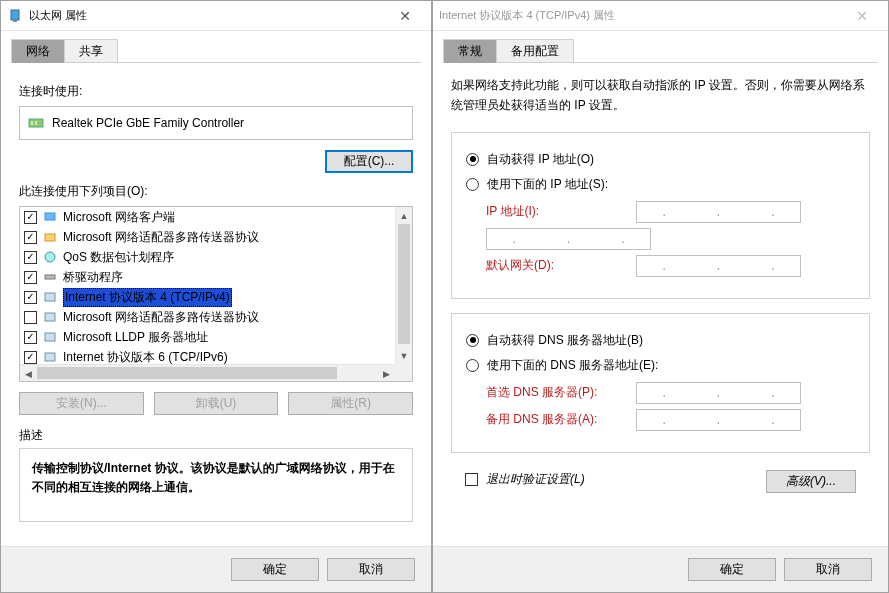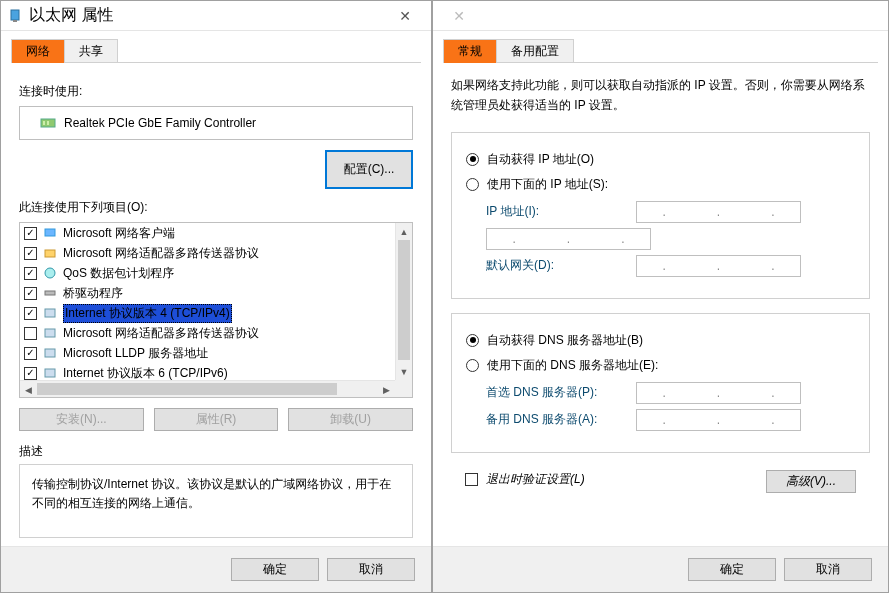--- a/index.html
+++ b/index.html
@@ -3,64 +3,64 @@
 <meta charset="utf-8">
 <style>
 * { box-sizing: border-box; font-family: "Microsoft YaHei", "Segoe UI", sans-serif; font-size: 12px; }
 body { margin: 0; padding: 0; background: #fff; width: 889px; height: 593px; position: relative; }
 .dialog { position: absolute; background: #fff; border: 1px solid #a0a0a0; }
 .dlg-left { left: 0; top: 0; width: 432px; height: 593px; }
 .dlg-right { left: 432px; top: 0; width: 457px; height: 593px; }
 .titlebar { height: 30px; display: flex; align-items: center; padding: 0 6px; background: #fff; border-bottom: 1px solid #e5e5e5; }
 .titlebar.inactive { color: #999; }
 .titlebar .tb-icon { width: 16px; height: 16px; margin-right: 6px; display: inline-flex; align-items: center; justify-content: center; }
-.titlebar .title { flex: 1; font-size: 16px; }
+.titlebar .title { flex: 1; font-size: 11px; }
 .titlebar .close { width: 40px; height: 28px; display: flex; align-items: center; justify-content: center; cursor: default; color: #555; font-size: 14px; }
 .titlebar.inactive .close { color: #bbb; }
 .tabs { display: flex; height: 24px; margin: 8px 10px 0 10px; position: relative; }
-.tab { border: 1px solid #d0d0d0; border-bottom: none; padding: 3px 14px 0 14px; background: #f97316; margin-right: -1px; position: relative; z-index: 2; }
+.tab { border: 1px solid #d0d0d0; border-bottom: none; padding: 3px 14px 0 14px; background: #a3a3a3; margin-right: -1px; position: relative; z-index: 2; }
 .tab.inactive { background: #f0f0f0; z-index: 0; border-bottom: 1px solid #d0d0d0; }
 .tab-underline { position: absolute; left: 0; right: 0; bottom: 0; height: 1px; background: #d0d0d0; z-index: 1; }
 .body { padding: 12px 18px; }
 .label { margin: 4px 0 6px 0; }
-.adapter-box { border: 1px solid #bfbfbf; height: 34px; display: flex; align-items: center; padding: 0 20px; gap: 8px; }
+.adapter-box { border: 1px solid #bfbfbf; height: 34px; display: flex; align-items: center; padding: 0 8px; gap: 8px; }
 .adapter-box .ic { width: 16px; height: 16px; display: inline-flex; align-items: center; justify-content: center; }
 .btn { border: 1px solid #adadad; background: #e1e1e1; height: 23px; min-width: 88px; padding: 0 12px; display: inline-flex; align-items: center; justify-content: center; cursor: default; }
-.btn.focus { border: 2px solid #0078d7; padding: 0 11px; height: 39px; }
+.btn.focus { border: 2px solid #0078d7; padding: 0 11px; height: 23px; }
 .btn.disabled { color: #a0a0a0; }
 .row-right { display: flex; justify-content: flex-end; margin: 10px 0; }
 .list-box { border: 1px solid #bfbfbf; height: 176px; position: relative; overflow: hidden; }
 .list-inner { position: absolute; left: 0; top: 0; right: 17px; bottom: 17px; overflow: hidden; }
 .list-item { display: flex; align-items: center; height: 20px; padding: 0 4px; gap: 5px; }
 .list-item.selected { background: #fff; }
 .list-item.selected .txt { border: 1px dotted #000; background: #1d4ed8; padding: 0 1px; }
 .list-item .cb { width: 13px; height: 13px; border: 1px solid #333; display: inline-flex; align-items: center; justify-content: center; font-size: 10px; line-height: 1; }
 .list-item .ico { width: 16px; height: 16px; display: inline-flex; align-items: center; justify-content: center; }
 .vscroll { position: absolute; right: 0; top: 0; bottom: 17px; width: 17px; background: #f0f0f0; border-left: 1px solid #e5e5e5; }
 .vscroll .arrow { height: 17px; display: flex; align-items: center; justify-content: center; color: #606060; font-size: 9px; }
 .vscroll .thumb { position: absolute; left: 2px; right: 2px; top: 17px; height: 120px; background: #cdcdcd; }
 .hscroll { position: absolute; left: 0; right: 17px; bottom: 0; height: 17px; background: #f0f0f0; border-top: 1px solid #e5e5e5; }
 .hscroll .arrow { width: 17px; height: 17px; display: inline-flex; align-items: center; justify-content: center; color: #606060; font-size: 9px; float: left; }
 .hscroll .arrow.r { float: right; }
 .hscroll .thumb { position: absolute; top: 2px; bottom: 2px; left: 17px; width: 300px; background: #cdcdcd; }
 .corner { position: absolute; right: 0; bottom: 0; width: 17px; height: 17px; background: #f0f0f0; }
 .btn-row3 { display: flex; gap: 10px; margin: 10px 0; }
 .btn-row3 .btn { flex: 1; min-width: 0; }
 .group-title { margin: 12px 0 4px 0; }
-.desc-box { border: 1px solid #d0d0d0; padding: 10px 12px; height: 74px; line-height: 1.6; }
+.desc-box { border: 1px solid #d0d0d0; padding: 10px 12px; height: 74px; line-height: 1.6; font-weight: bold; }
 .dlg-footer { position: absolute; left: 0; right: 0; bottom: 0; height: 46px; border-top: 1px solid #e5e5e5; display: flex; align-items: center; justify-content: flex-end; gap: 8px; padding: 16px 16px; background: #f0f0f0; }
 .dlg-right .dlg-footer { background: #f0f0f0; }
 .info-text { line-height: 1.7; margin-bottom: 16px; }
 .group { border: 1px solid #d0d0d0; padding: 14px 14px 16px 14px; margin-bottom: 14px; position: relative; }
 .radio-row, .check-row { display: flex; align-items: center; gap: 8px; margin: 4px 0 8px 0; }
 .radio { width: 13px; height: 13px; border: 1px solid #333; border-radius: 50%; display: inline-flex; align-items: center; justify-content: center; }
 .radio.checked::after { content: ""; width: 6px; height: 6px; background: #000; border-radius: 50%; }
 .checkbox { width: 13px; height: 13px; border: 1px solid #333; display: inline-block; }
 .field-row { display: flex; align-items: center; margin: 5px 0; padding-left: 20px; }
-.field-row .flabel { width: 150px; color: #0c4a6e; }
+.field-row .flabel { width: 150px; color: #b91c1c; }
 .ipinput { width: 165px; height: 22px; border: 1px solid #bfbfbf; background: #fff; position: relative; display: flex; align-items: center; justify-content: space-around; color: #999; }
 .ipinput span { color: #888; }
 .advanced-row { display: flex; align-items: center; justify-content: space-between; margin-top: 4px; padding-left: 14px; padding-right: 14px; font-style: italic; }
 .left-footer { background: #f0f0f0; }
 </style>
 </head>
 <body>
 
 <div class="dialog dlg-left">
   <div class="titlebar">
@@ -180,36 +180,37 @@
       <div class="hscroll">
         <div class="arrow">◀</div>
         <div class="thumb"></div>
         <div class="arrow r">▶</div>
       </div>
       <div class="corner"></div>
     </div>
 
     <div class="btn-row3">
       <div class="btn disabled">安装(N)...</div>
+      <div class="btn disabled">卸载(U)</div>
       <div class="btn disabled">属性(R)</div>
-      <div class="btn disabled">卸载(U)</div>
     </div>
 
     <div class="group-title">描述</div>
     <div class="desc-box">传输控制协议/Internet 协议。该协议是默认的广域网络协议，用于在不同的相互连接的网络上通信。</div>
   </div>
 
   <div class="dlg-footer left-footer">
     <div class="btn">确定</div>
     <div class="btn">取消</div>
   </div>
 </div>
 
 <div class="dialog dlg-right">
   <div class="titlebar inactive">
+    <span class="title">Internet 协议版本 4 (TCP/IPv4) 属性</span>
     <div class="close">✕</div>
   </div>
 
   <div class="tabs">
     <div class="tab">常规</div>
     <div class="tab inactive">备用配置</div>
     <div class="tab-underline"></div>
   </div>
 
   <div class="body" style="height:494px;">

